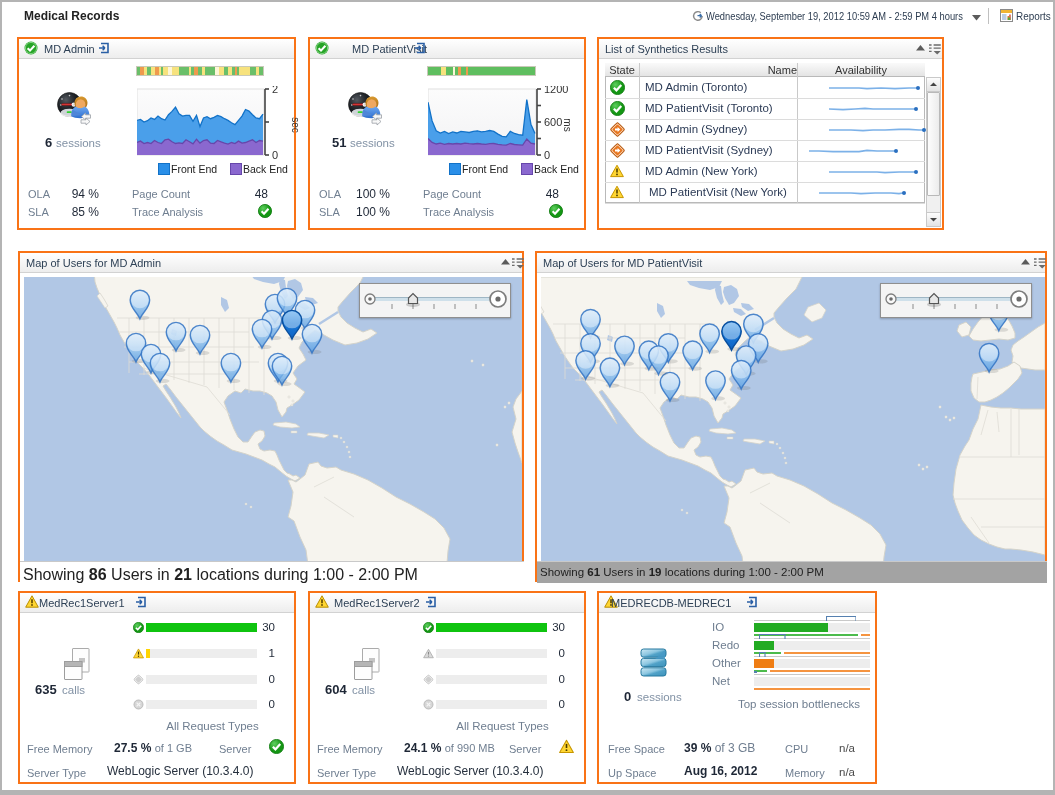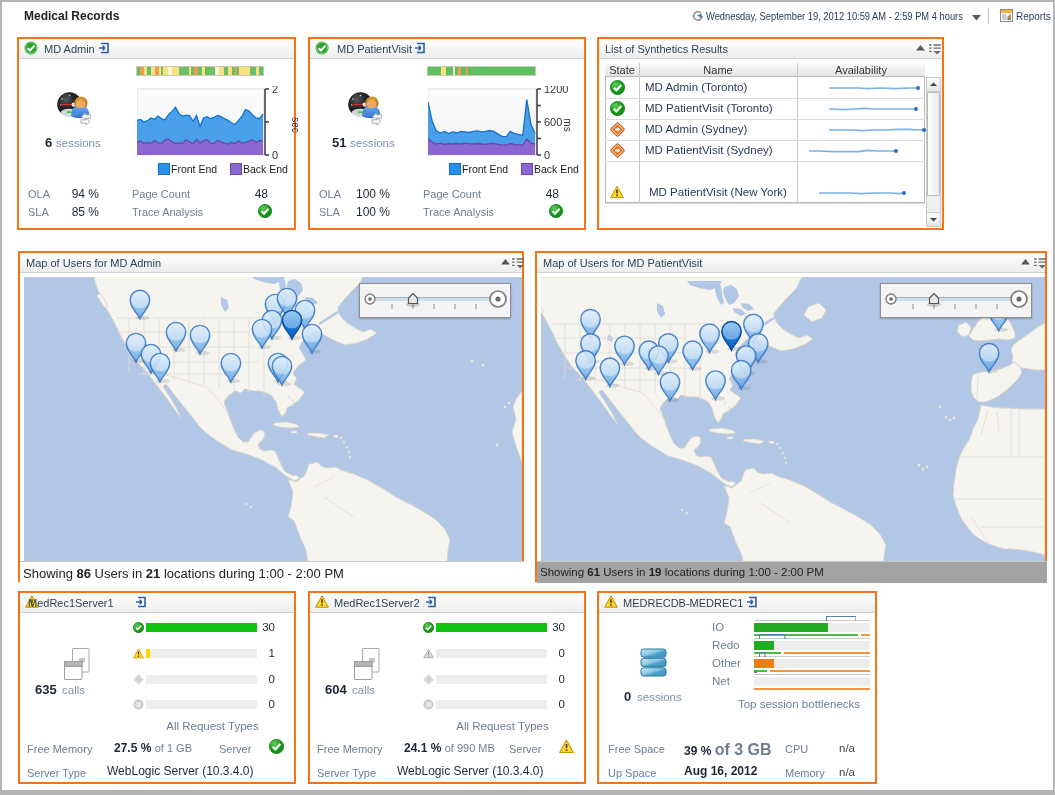--- a/index.html
+++ b/index.html
@@ -199,21 +199,21 @@
 
 </div>
 
 <div class="panel" style="left:308px;top:37px;width:278px;height:193px;">
   <div class="phead">
     <svg class="hicon" style="left:5px;top:2px" width="14" height="14" viewBox="0 0 14 14">
       <circle cx="7" cy="7" r="6.5" fill="#27a427"></circle>
           <circle cx="7" cy="7" r="5.6" fill="none" stroke="#7fd27f" stroke-width="1"></circle>
       <path d="M3.6 7.2 L6 9.6 L10.4 4.8" fill="none" stroke="#fff" stroke-width="2.1"></path>
     </svg>
-    <span class="ttl" style="left:27px;">MD PatientVisit</span>
+    <span class="ttl" style="left:42px;">MD PatientVisit</span>
     <svg class="hicon" style="left:104px;top:3px" width="12" height="12" viewBox="0 0 12 12">
       <path d="M3 1.5h7v9H3" fill="none" stroke="#2a5fa5" stroke-width="1.6"></path>
       <path d="M1 6h6M7 6L4.6 3.8M7 6L4.6 8.2" stroke="#2a5fa5" stroke-width="1.5" fill="none"></path>
     </svg>
   </div>
 
 <div class="abs" style="left:117px;top:27px;">
         <svg width="109" height="10" viewBox="0 0 109 10">
           <rect x="0.5" y="0.5" width="108" height="9" fill="#fdfdf5" stroke="#c9c9b9"></rect>
           <g transform="translate(1,1)">
@@ -359,21 +359,21 @@
       <g stroke="#6b6b6b" stroke-width="1.3">
             <path d="M0 1h2.6M4.6 1h7.2M0 4.2h2.6M4.6 4.2h7.2M0 7.4h2.6"></path>
           </g>
       <path d="M4.6 7h7.2L8.2 10.4z" fill="#6b6b6b"></path>
     </svg>
   </div>
 
 <div class="abs" style="left:6px;top:24px;width:320px;height:140px;border:1px solid #b9b9b9;box-sizing:border-box;"></div>
 <div class="abs" style="left:6px;top:24px;width:320px;height:14px;background:linear-gradient(#fafafa,#e4e4e4);border-bottom:1px solid #b9b9b9;box-sizing:border-box;">
   <div class="abs" style="left:0;top:1px;width:34px;text-align:center;font-size:11px;color:#333;">State</div>
-  <div class="abs" style="left:34px;top:1px;width:158px;text-align:center;font-size:11px;color:#333;">Name</div>
+  <div class="abs" style="left:34px;top:1px;width:158px;text-align:right;font-size:11px;color:#333;">Name</div>
   <div class="abs" style="left:192px;top:1px;width:128px;text-align:center;font-size:11px;color:#333;">Availability</div>
 </div>
 <div class="abs" style="left:40px;top:24px;width:1px;height:140px;background:#c9c9c9;"></div>
 <div class="abs" style="left:198px;top:24px;width:1px;height:140px;background:#c9c9c9;"></div>
 <div class="abs" style="left:6px;top:38px;width:320px;height:21px;border-bottom:1px solid #dcdcdc;">
   <div class="abs" style="left:5px;top:3px;">
           <svg width="15" height="15" viewBox="0 0 14 14">
 <defs>
               <radialGradient id="gc15" cx="0.35" cy="0.3">
                 <stop offset="0" stop-color="#5ecf5e"></stop>
@@ -438,20 +438,36 @@
 <rect x="2.3" y="2.3" width="10.4" height="10.4" rx="1.6" fill="#e8761f" stroke="#a34d06" stroke-width="0.9"></rect>
 <rect x="3.4" y="3.4" width="8.2" height="8.2" rx="1.1" fill="none" stroke="#ffffff" stroke-width="0.8" opacity="0.9"></rect>
 </g>
 <path d="M5 6.4 L7.6 6.4 L7.6 4.9 L10.3 7.5 L7.6 10.1 L7.6 8.6 L5 8.6 Z" fill="#fff"></path>
 </svg>
         </div>
   <div class="abs" style="left:40px;top:4px;font-size:11.5px;color:#2b3a55;">MD PatientVisit (Sydney)</div>
   <div class="abs" style="left:204px;top:4px;">
           <svg width="104" height="14" viewBox="0 0 104 14">
             <path d="M0.0 7.0 L10.0 7.0 L24.0 7.6 L36.0 7.6 L50.0 7.6 L58.0 6.4 L68.0 7.0 L78.0 7.0 L86.0 7.0" fill="none" stroke="#7cb1e8" stroke-width="1.6"></path>
+            <circle cx="87" cy="7.0" r="2" fill="#2a6fc0"></circle>
+          </svg>
+        </div>
+</div>
+      <div class="abs" style="left:6px;top:122px;width:320px;height:21px;border-bottom:1px solid #dcdcdc;">
+  <div class="abs" style="left:5px;top:3px;">
+          <svg width="14" height="14" viewBox="0 0 14 14">
+<path d="M7 1.2 L13.4 12.6 H0.6 Z" fill="#ffd633" stroke="#c79600" stroke-width="1" stroke-linejoin="round"></path>
+<path d="M7 4.6v3.8" stroke="#4a3a00" stroke-width="1.5"></path>
+            <circle cx="7" cy="10.4" r="0.9" fill="#4a3a00"></circle>
+          </svg>
+        </div>
+  <div class="abs" style="left:40px;top:4px;font-size:11.5px;color:#2b3a55;">MD Admin (New York)</div>
+  <div class="abs" style="left:224px;top:4px;">
+          <svg width="104" height="14" viewBox="0 0 104 14">
+            <path d="M0.0 7.0 L8.0 7.0 L22.0 7.0 L36.0 7.0 L48.0 7.0 L56.0 7.6 L70.0 7.0 L86.0 7.0" fill="none" stroke="#7cb1e8" stroke-width="1.6"></path>
             <circle cx="87" cy="7.0" r="2" fill="#2a6fc0"></circle>
           </svg>
         </div>
 </div>
       <div class="abs" style="left:6px;top:143px;width:320px;height:21px;border-bottom:1px solid #dcdcdc;">
   <div class="abs" style="left:5px;top:3px;">
           <svg width="14" height="14" viewBox="0 0 14 14">
 <path d="M7 1.2 L13.4 12.6 H0.6 Z" fill="#ffd633" stroke="#c79600" stroke-width="1" stroke-linejoin="round"></path>
 <path d="M7 4.6v3.8" stroke="#4a3a00" stroke-width="1.5"></path>
             <circle cx="7" cy="10.4" r="0.9" fill="#4a3a00"></circle>
@@ -637,21 +653,21 @@
           </g>
 <circle cx="10" cy="15" r="5" fill="#f8f8f8" stroke="#7d7d7d" stroke-width="1.3"></circle>
           <circle cx="10" cy="15" r="1.8" fill="#6b6b6b"></circle>
 <circle cx="138" cy="15" r="8" fill="#fff" stroke="#7d7d7d" stroke-width="1.7"></circle>
           <circle cx="138" cy="15" r="2.6" fill="#6b6b6b"></circle>
 <ellipse cx="53" cy="20.5" rx="7" ry="2.5" fill="rgba(80,80,80,0.25)"></ellipse>
 <path d="M48.5 19.5 v-5.5 l4.5 -4.5 l4.5 4.5 v5.5 z" fill="#e8e8e8" stroke="#555" stroke-width="1.2"></path>
 </svg>
       </div>
   <div class="abs" style="left:0px;top:308px;width:504px;height:21px;border-top:1px solid #c9c9c9;background:#fff;">
-    <span class="abs" style="left:3px;top:4px;font-size:13px;color:#222;">Showing <b>86</b> Users in <b>21</b> locations during 1:00 - 2:00 PM</span>
+    <span class="abs" style="left:3px;top:4px;font-size:16px;color:#222;">Showing <b>86</b> Users in <b>21</b> locations during 1:00 - 2:00 PM</span>
   </div>
 </div>
 
 <div class="panel" style="left:535px;top:251px;width:512px;height:331px;">
   <div class="phead">
     <span class="ttl" style="left:6px;">Map of Users for MD PatientVisit</span>
     <svg class="hicon" style="left:484px;top:6px" width="9" height="6" viewBox="0 0 9 6">
           <path d="M0 5.5h9L4.5 0z" fill="#5b5b5b"></path>
         </svg>
     <svg class="hicon" style="left:497px;top:5px" width="12" height="12" viewBox="0 0 12 12">
@@ -847,21 +863,21 @@
   </div>
 </div>
 
 <div class="panel" style="left:18px;top:591px;width:278px;height:193px;">
   <div class="phead">
     <svg class="hicon" style="left:5px;top:2px" width="14" height="13" viewBox="0 0 14 13">
       <path d="M7 0.8 L13.3 12.2 H0.7 Z" fill="#ffd633" stroke="#b98d00" stroke-width="1"></path>
       <path d="M7 4.2v4" stroke="#5b4500" stroke-width="1.6"></path>
           <circle cx="7" cy="10" r="0.9" fill="#5b4500"></circle>
     </svg>
-    <span class="ttl" style="left:8px;">MedRec1Server1</span>
+    <span class="ttl" style="left:19px;">MedRec1Server1</span>
     <svg class="hicon" style="left:115px;top:3px" width="12" height="12" viewBox="0 0 12 12">
       <path d="M3 1.5h7v9H3" fill="none" stroke="#2a5fa5" stroke-width="1.6"></path>
       <path d="M1 6h6M7 6L4.6 3.8M7 6L4.6 8.2" stroke="#2a5fa5" stroke-width="1.5" fill="none"></path>
     </svg>
   </div>
 
 <div class="abs" style="left:113px;top:29px;">
         <svg width="11" height="11" viewBox="0 0 14 14">
 <defs>
             <radialGradient id="gc11" cx="0.35" cy="0.3">
@@ -1025,21 +1041,21 @@
 
 </div>
 
 <div class="panel" style="left:597px;top:591px;width:280px;height:193px;">
   <div class="phead">
     <svg class="hicon" style="left:5px;top:2px" width="14" height="13" viewBox="0 0 14 13">
       <path d="M7 0.8 L13.3 12.2 H0.7 Z" fill="#ffd633" stroke="#b98d00" stroke-width="1"></path>
       <path d="M7 4.2v4" stroke="#5b4500" stroke-width="1.6"></path>
           <circle cx="7" cy="10" r="0.9" fill="#5b4500"></circle>
     </svg>
-    <span class="ttl" style="left:24px;">MEDRECDB-MEDREC1</span>
+    <span class="ttl" style="left:12px;">MEDRECDB-MEDREC1</span>
     <svg class="hicon" style="left:147px;top:3px" width="12" height="12" viewBox="0 0 12 12">
       <path d="M3 1.5h7v9H3" fill="none" stroke="#2a5fa5" stroke-width="1.6"></path>
       <path d="M1 6h6M7 6L4.6 3.8M7 6L4.6 8.2" stroke="#2a5fa5" stroke-width="1.5" fill="none"></path>
     </svg>
   </div>
 
 <div class="abs" style="left:113px;top:28px;font-size:11.5px;color:#6f7e90;">IO</div>
       <div class="abs" style="left:155px;top:27px;width:116px;height:1px;background:#c9c9c9;"></div>
       <div class="abs" style="left:155px;top:30px;width:116px;height:9px;background:#ededed;"></div>
       <div class="abs" style="left:155px;top:30px;width:74px;height:9px;background:#22ab22;"></div>
@@ -1086,21 +1102,21 @@
 <rect x="1" y="10.4" width="25" height="8.2" rx="2.6" fill="url(#dbg)"></rect>
 <rect x="1" y="19.8" width="25" height="8.2" rx="2.6" fill="url(#dbg)"></rect>
 </g>
 <path d="M25 2 L15 11 L25 11 Z" fill="#4698c6" opacity="0.8"></path>
 </svg>
       </div>
 <div class="abs" style="left:25px;top:96px;font-size:13px;font-weight:bold;color:#1e2736;">0</div>
 <div class="abs" style="left:38px;top:98px;font-size:11.5px;color:#8292a5;">sessions</div>
 <div class="abs" style="left:120px;top:105px;width:160px;text-align:center;font-size:11.5px;color:#6f7e90;">Top session bottlenecks</div>
 <div class="abs lbl" style="left:9px;top:150px;">Free Space</div>
-<div class="abs" style="left:85px;top:148px;font-size:12px;font-weight:bold;color:#1e2736;">39 % <span style="font-weight:bold;font-size:16px;color:#6f7e90;">of 3 GB</span></div>
+<div class="abs" style="left:85px;top:148px;font-size:12px;font-weight:bold;color:#1e2736;">39 % <span style="font-weight:normal;font-size:12px;color:#6f7e90;">of 3 GB</span></div>
 <div class="abs lbl" style="left:186px;top:150px;">CPU</div>
 <div class="abs" style="left:240px;top:149px;width:22px;font-size:11.5px;color:#4a4a4a;">n/a</div>
 <div class="abs lbl" style="left:9px;top:174px;">Up Space</div>
 <div class="abs" style="left:85px;top:171px;font-size:12px;font-weight:bold;color:#1e2736;">Aug 16, 2012</div>
 <div class="abs lbl" style="left:186px;top:174px;">Memory</div>
 <div class="abs" style="left:240px;top:173px;width:22px;font-size:11.5px;color:#4a4a4a;">n/a</div>
 
 </div>
 
 </div>

